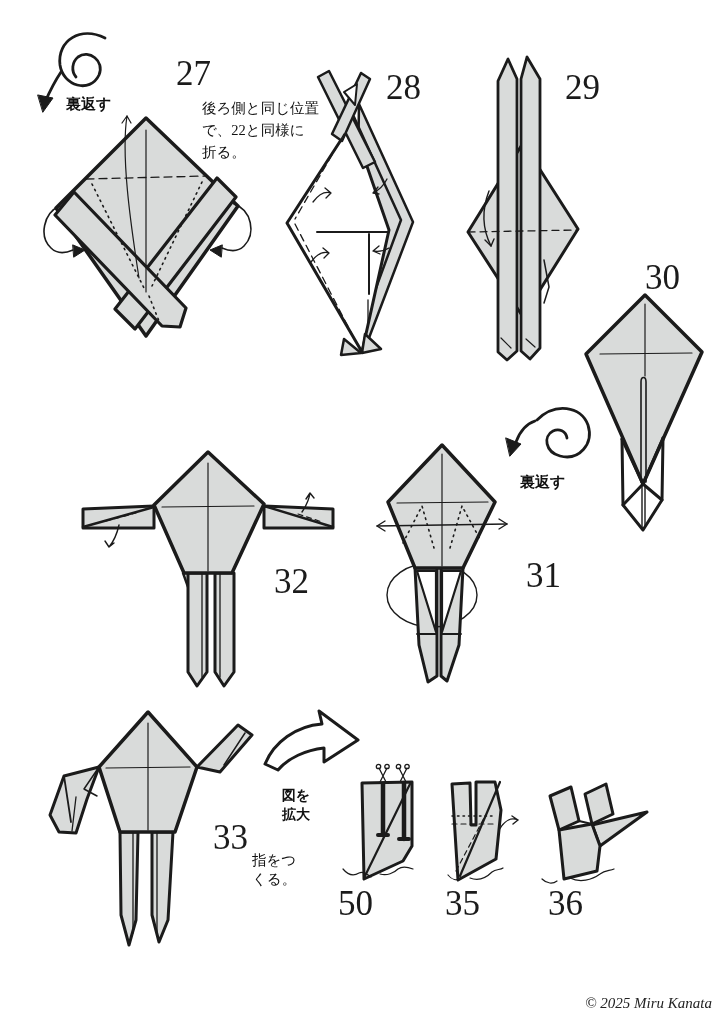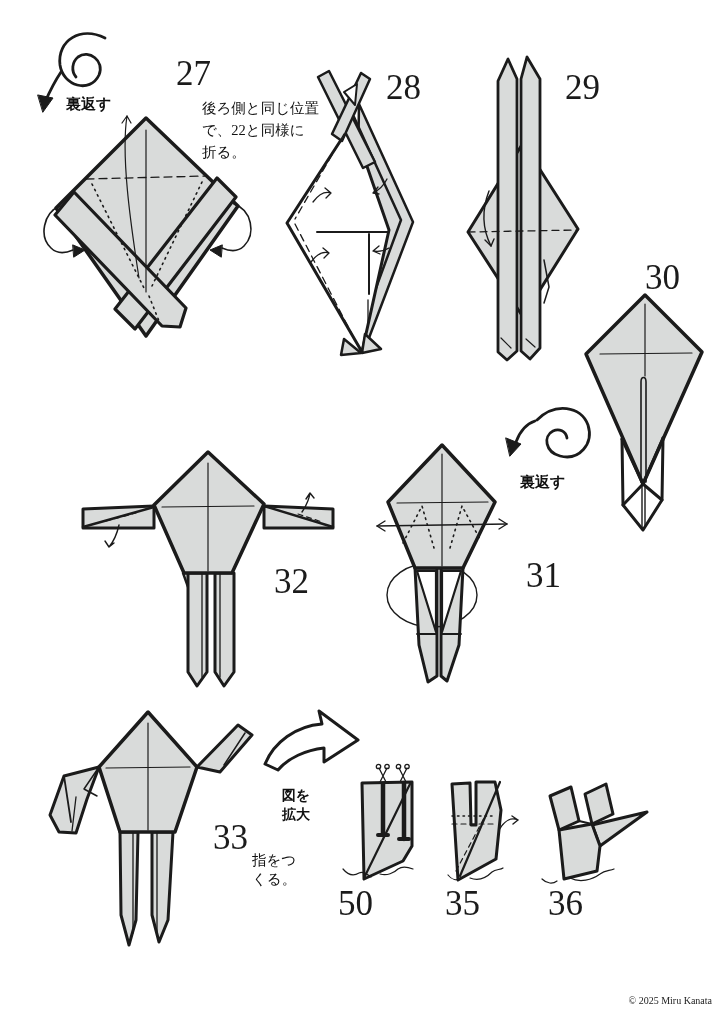--- a/index.html
+++ b/index.html
@@ -20,21 +20,21 @@
   .jtext div{white-space:nowrap;}
   .t27{width:130px;line-height:22px;margin-left:32px;}
   .t31{line-height:18.5px;text-align:left;}
   .t33{line-height:19px;text-align:left;margin-left:39px;}
   .blabel{
     position:absolute;font-weight:bold;font-size:15px;color:#111;
     font-family:Liberation Sans, sans-serif;white-space:nowrap;
   }
   .enlarge{width:48px;text-align:center;font-size:14px;line-height:19px;}
   .copyright{
-    position:absolute;top:995px;right:12px;font-size:10px;
+    position:absolute;top:995px;right:12px;font-style:italic;font-size:15px;
     color:#222;font-family:"Liberation Serif","DejaVu Serif",serif;
   }
   svg{display:block;overflow:visible;}
   svg *{vector-effect:none;}
 </style>
 </head>
 <body>
 
 <div class="page">
 

